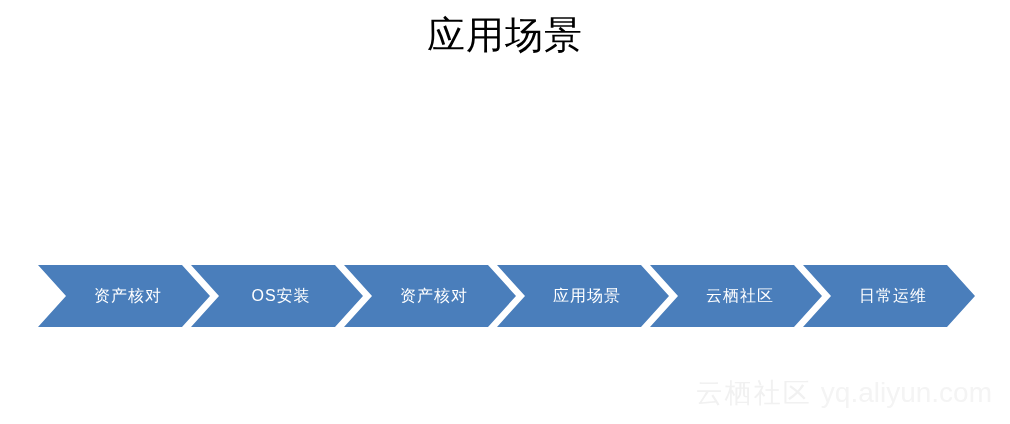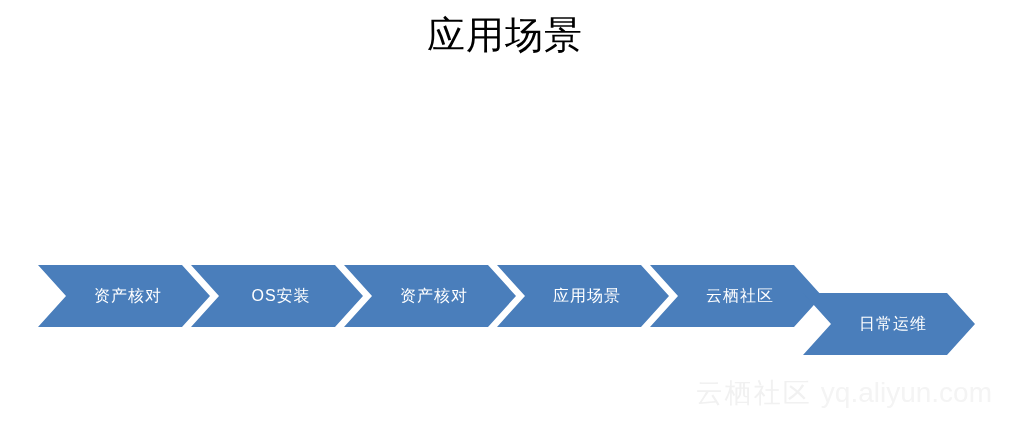--- a/index.html
+++ b/index.html
@@ -125,21 +125,21 @@
     </div>
 
     <div class="chevron" style="left:459px; width:172px;">
       <span class="chevron-label">应用场景</span>
     </div>
 
     <div class="chevron" style="left:612px; width:172px;">
       <span class="chevron-label">云栖社区</span>
     </div>
 
-    <div class="chevron" style="left:765px; width:172px;margin-top:28px;">
+    <div class="chevron" style="left:765px; width:172px;">
       <span class="chevron-label">日常运维</span>
     </div>
 
   </div>
 
   <div id="watermark">
     <span id="watermark-cn">云栖社区</span>
     <span id="watermark-url">yq.aliyun.com</span>
   </div>
 

